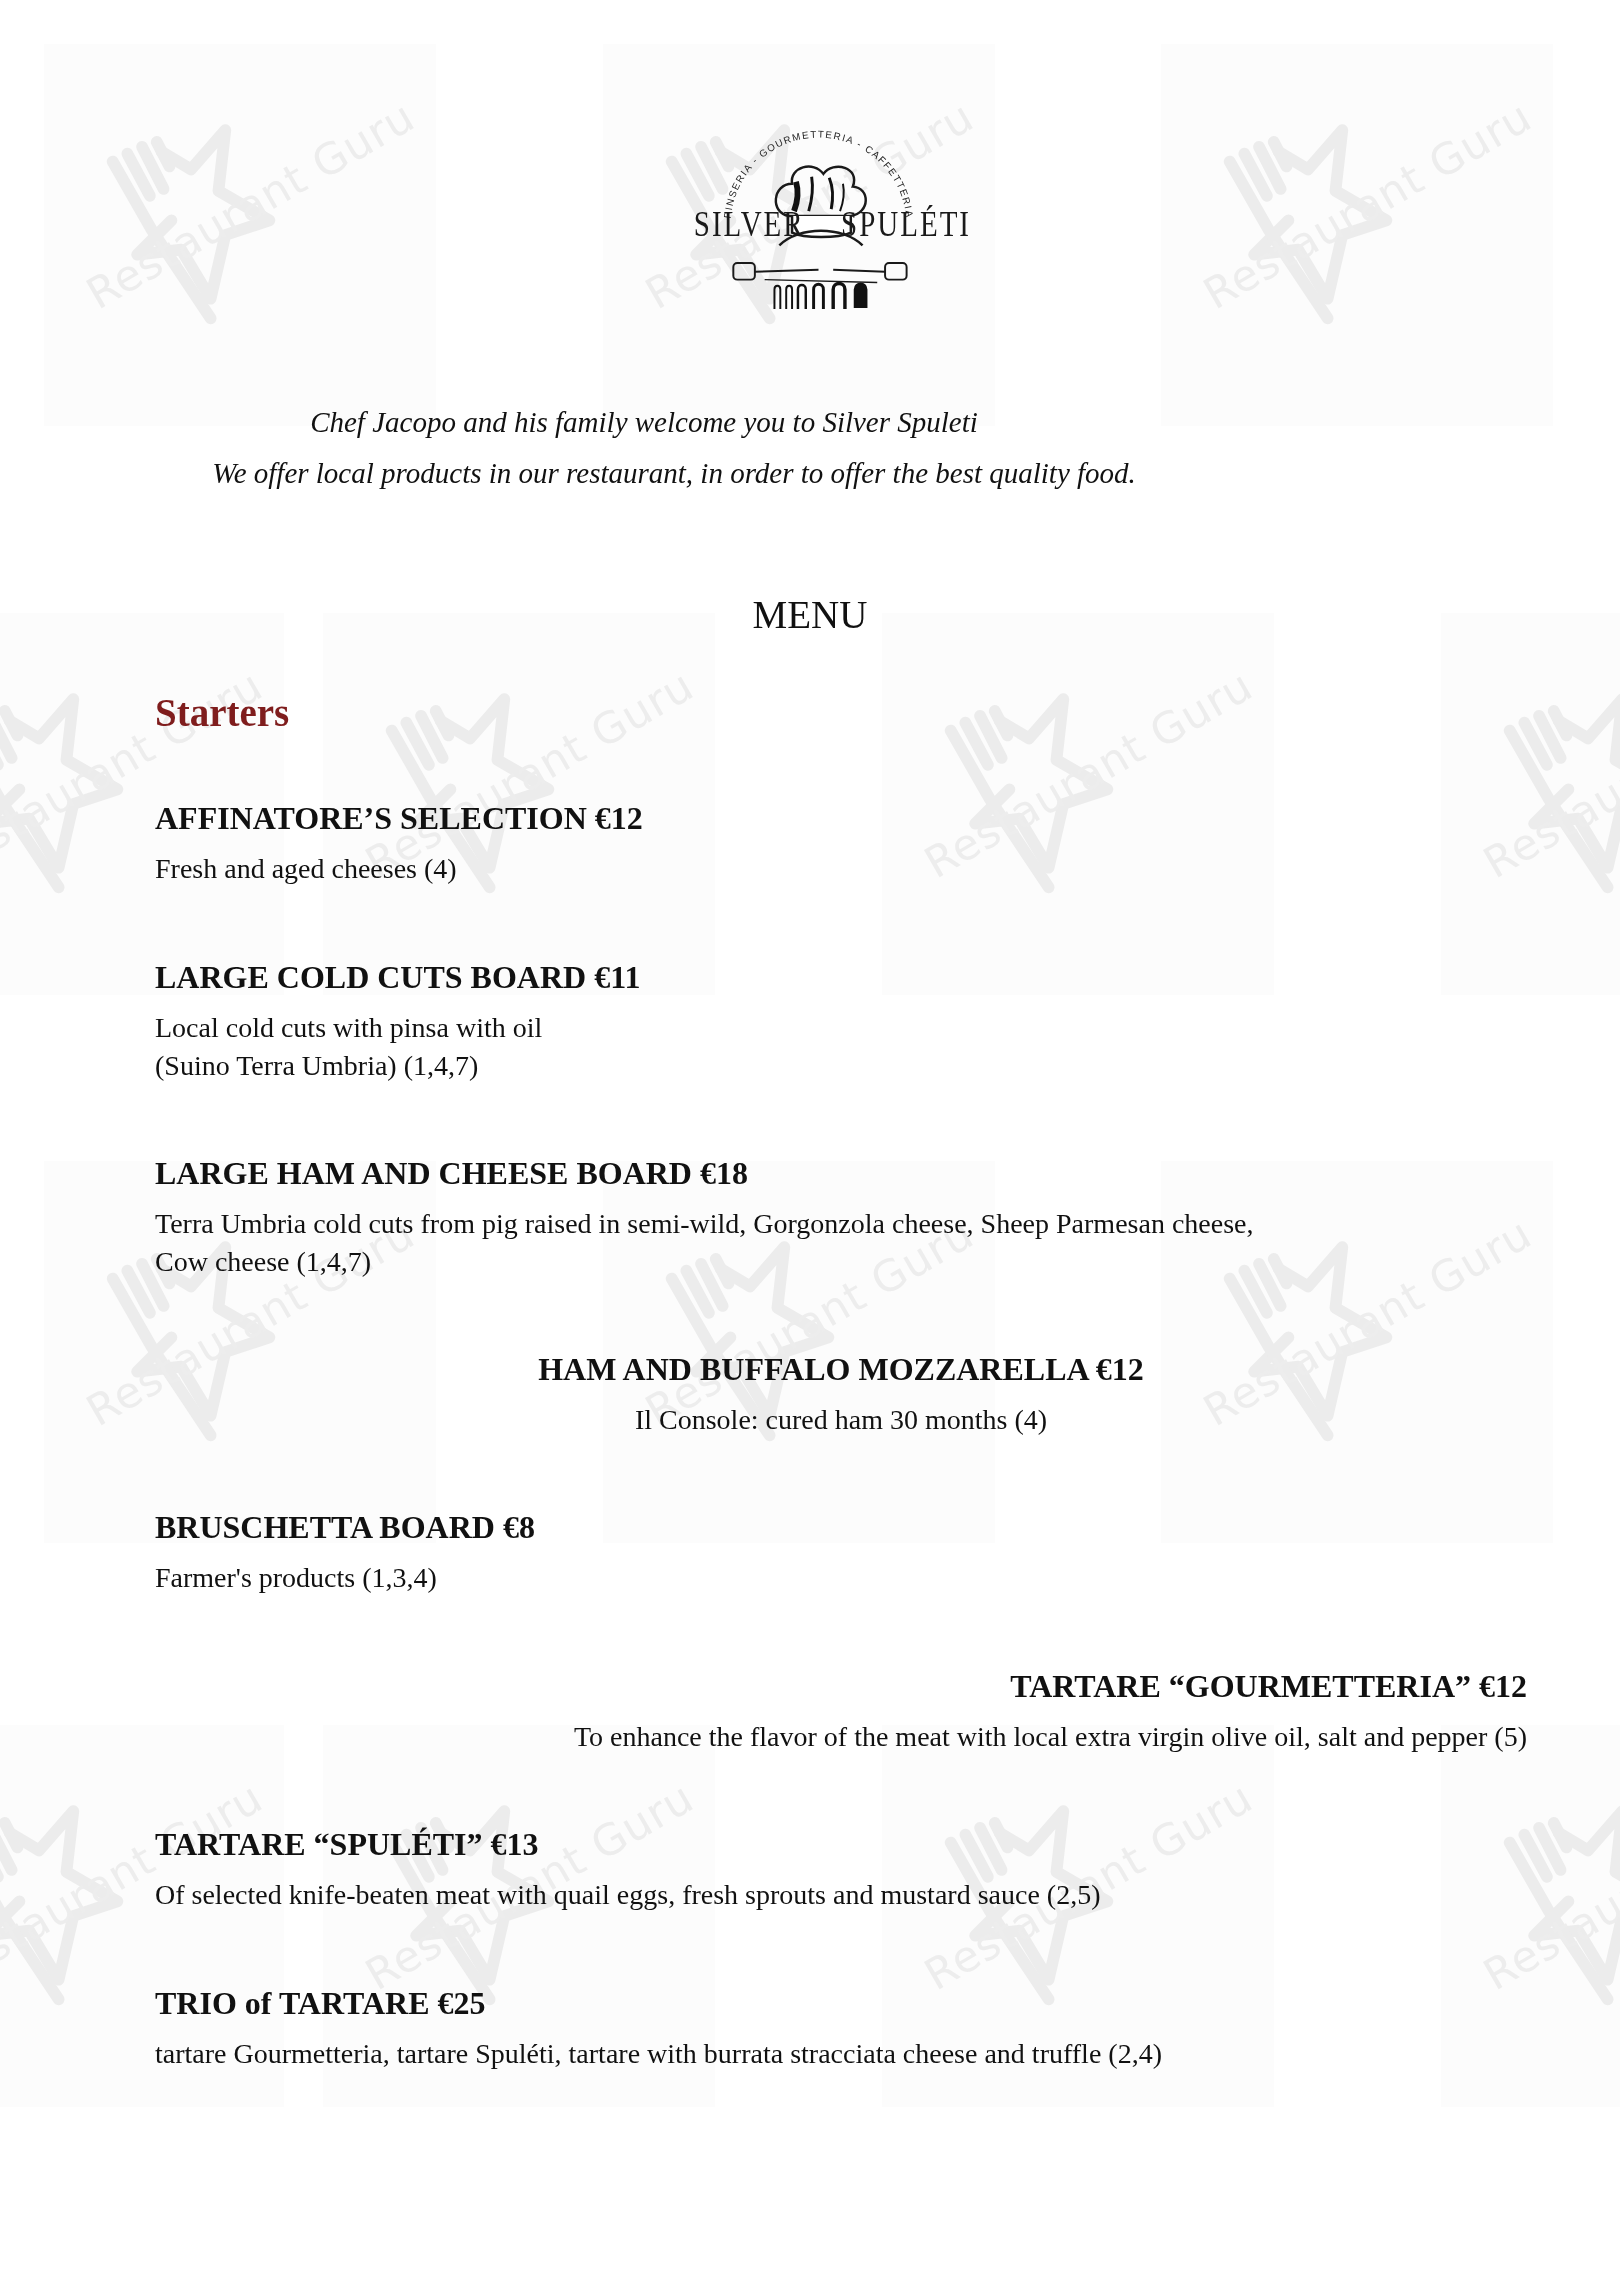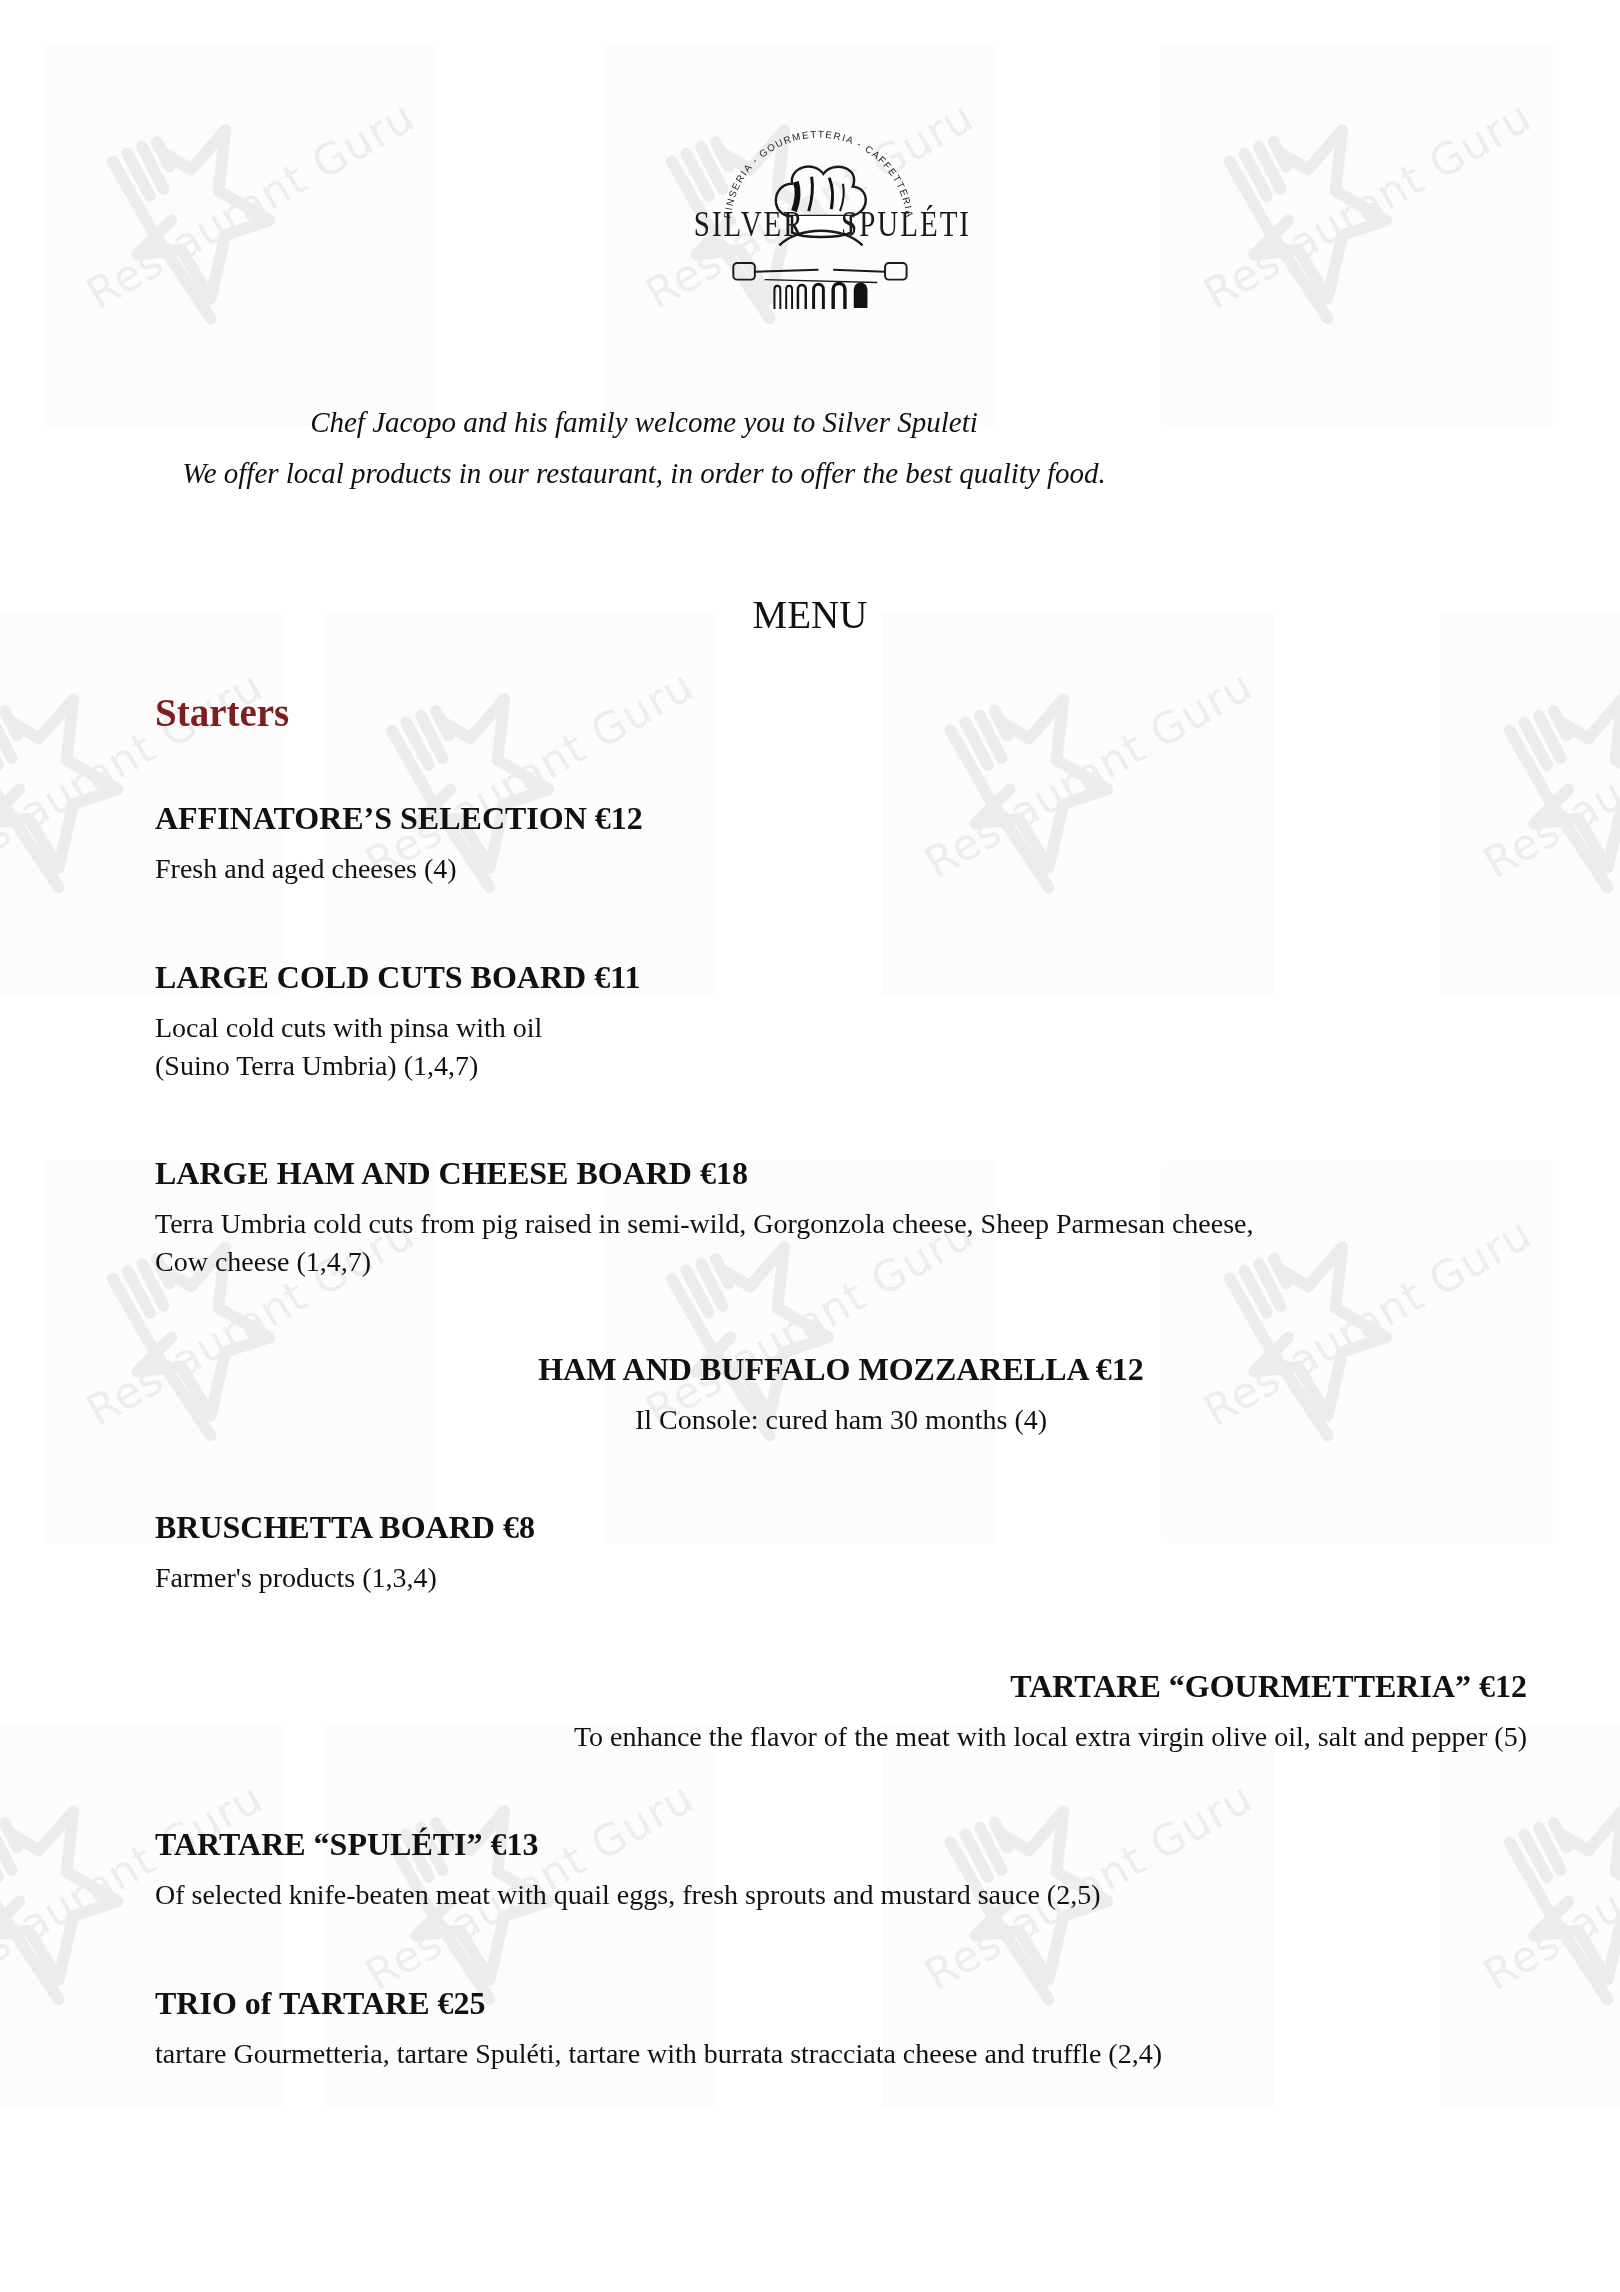--- a/index.html
+++ b/index.html
@@ -64,21 +64,21 @@
       position: absolute;
       left: 0;
       width: 1288px;
       text-align: center;
       font-style: italic;
       font-size: 29px;
       color: #111;
       transform-origin: center;
     }
     .intro.l1 { top: 406px; }
-    .intro.l2 { top: 457px; }
+    .intro.l2 { top: 457px; padding-left: 30px; }
     .menu-title {
       position: absolute;
       top: 592px;
       left: 0;
       width: 1620px;
       text-align: center;
       font-size: 39px;
       color: #111;
     }
     .section-title {

